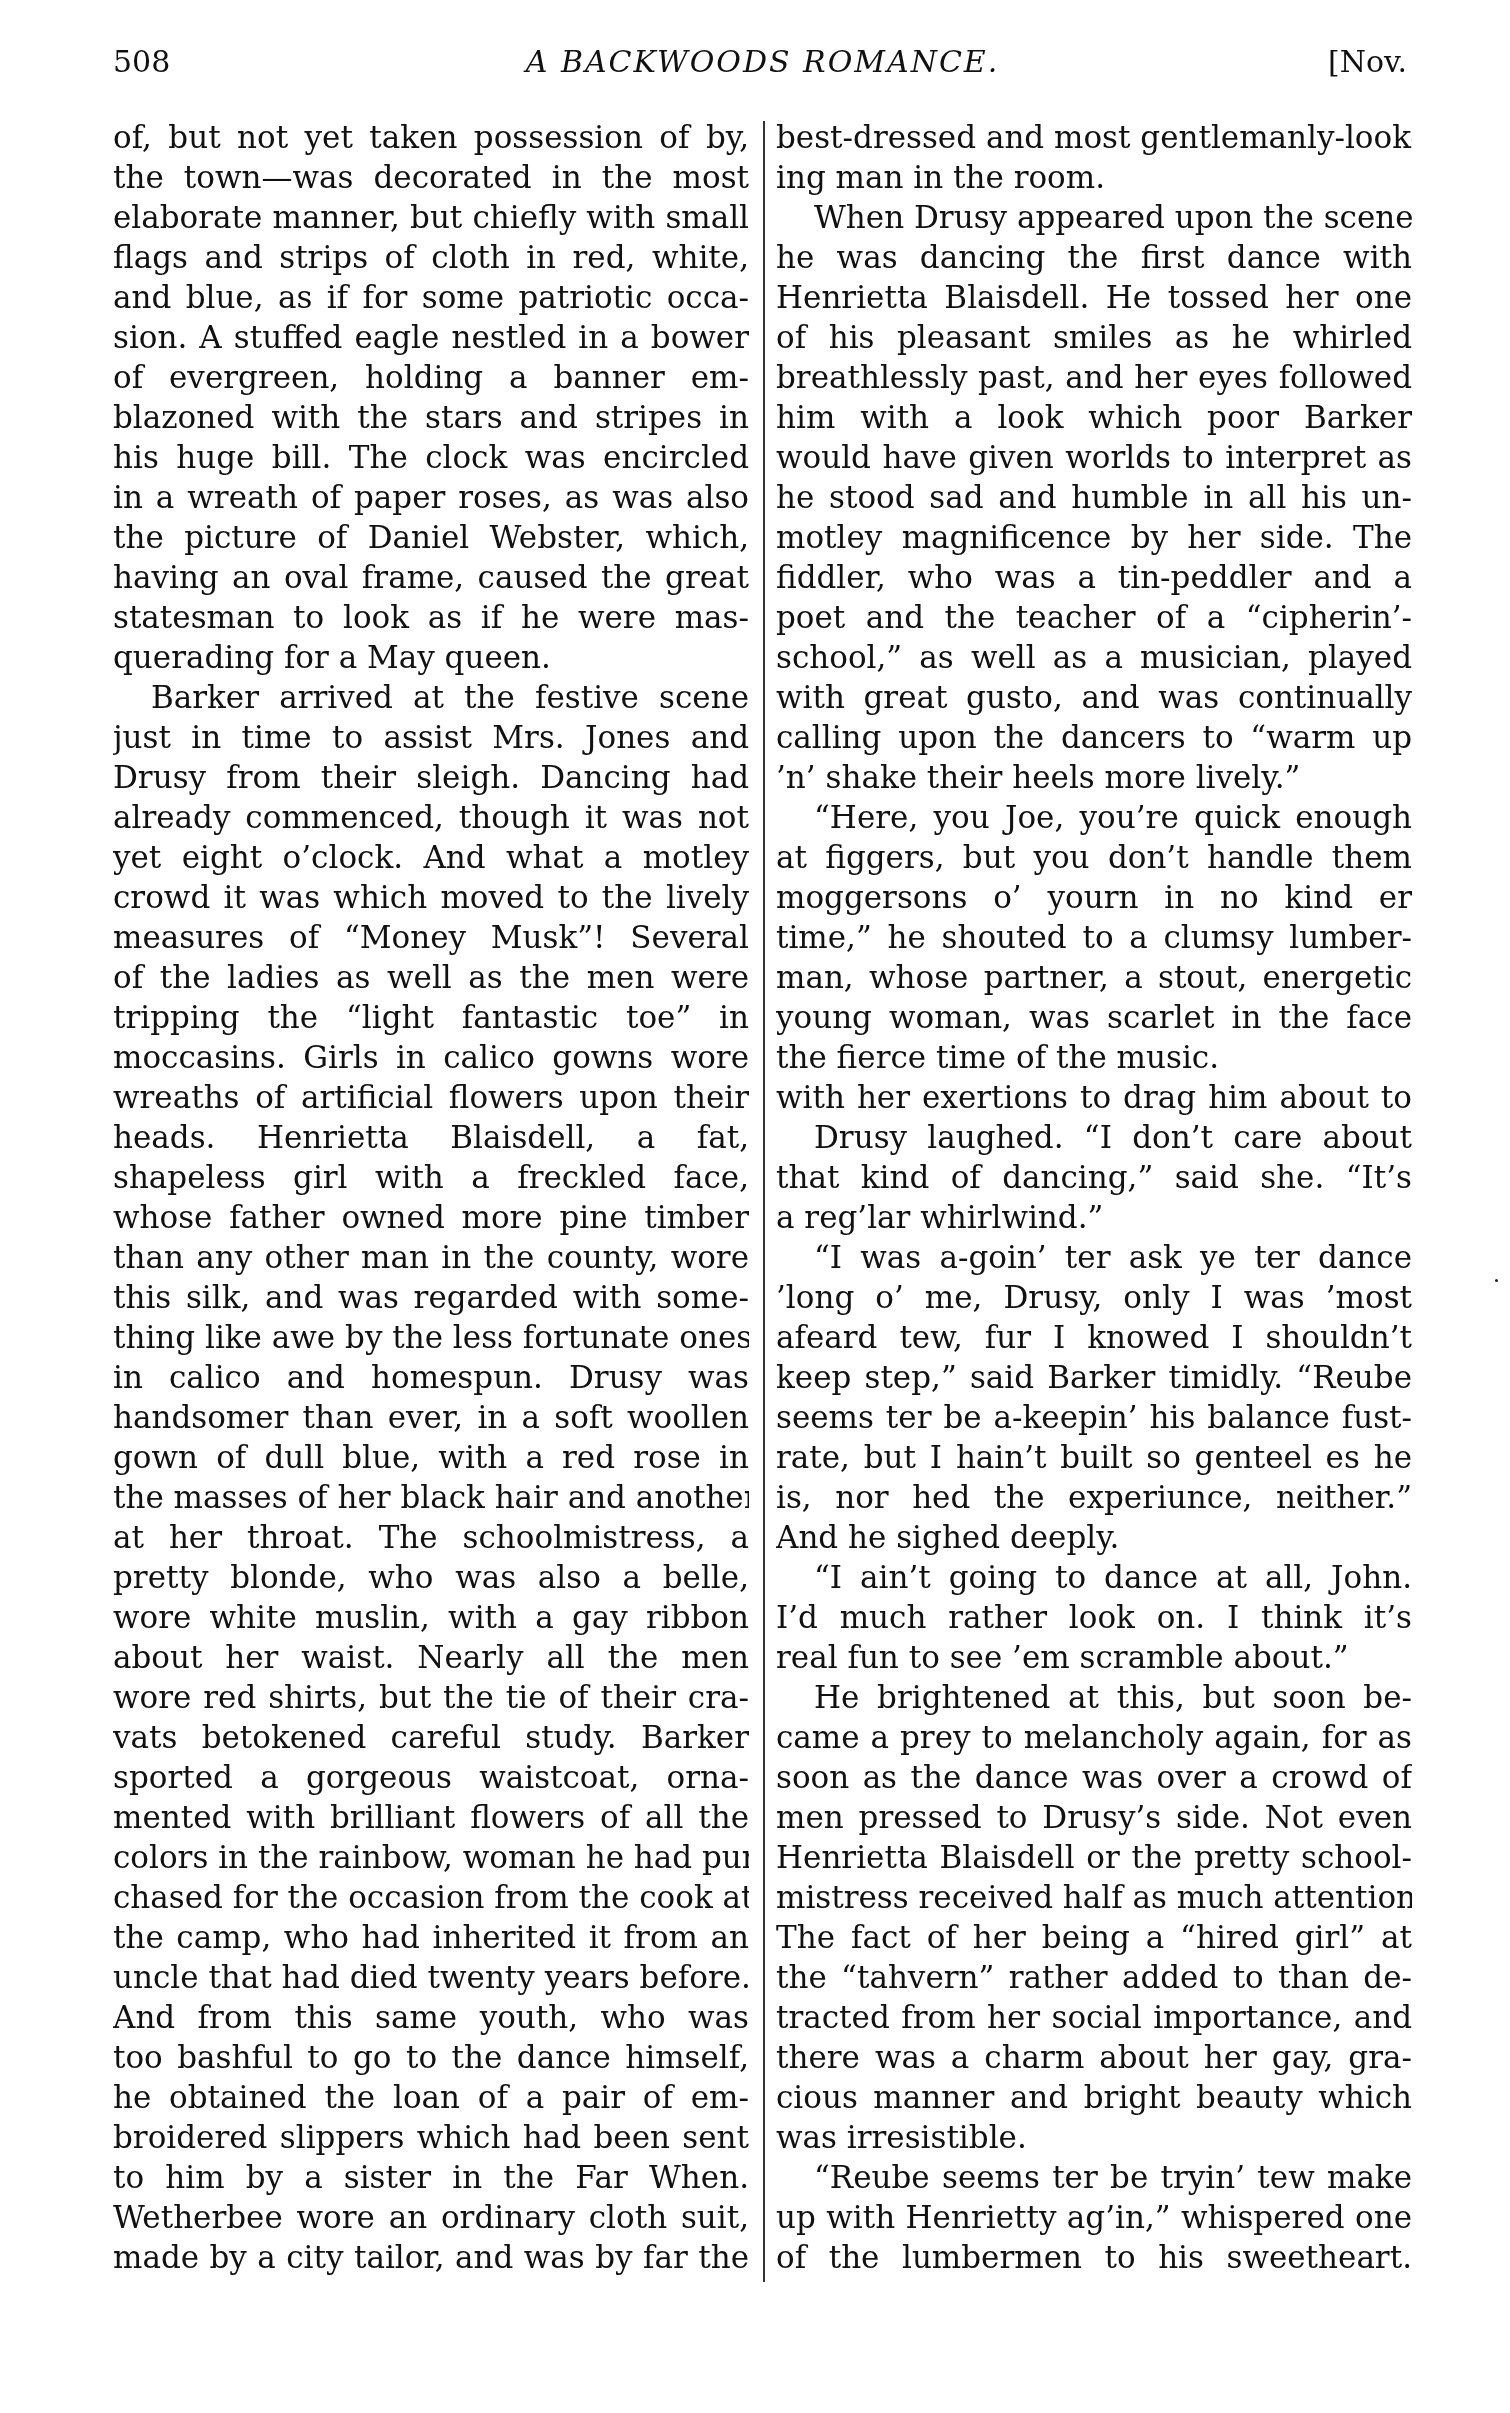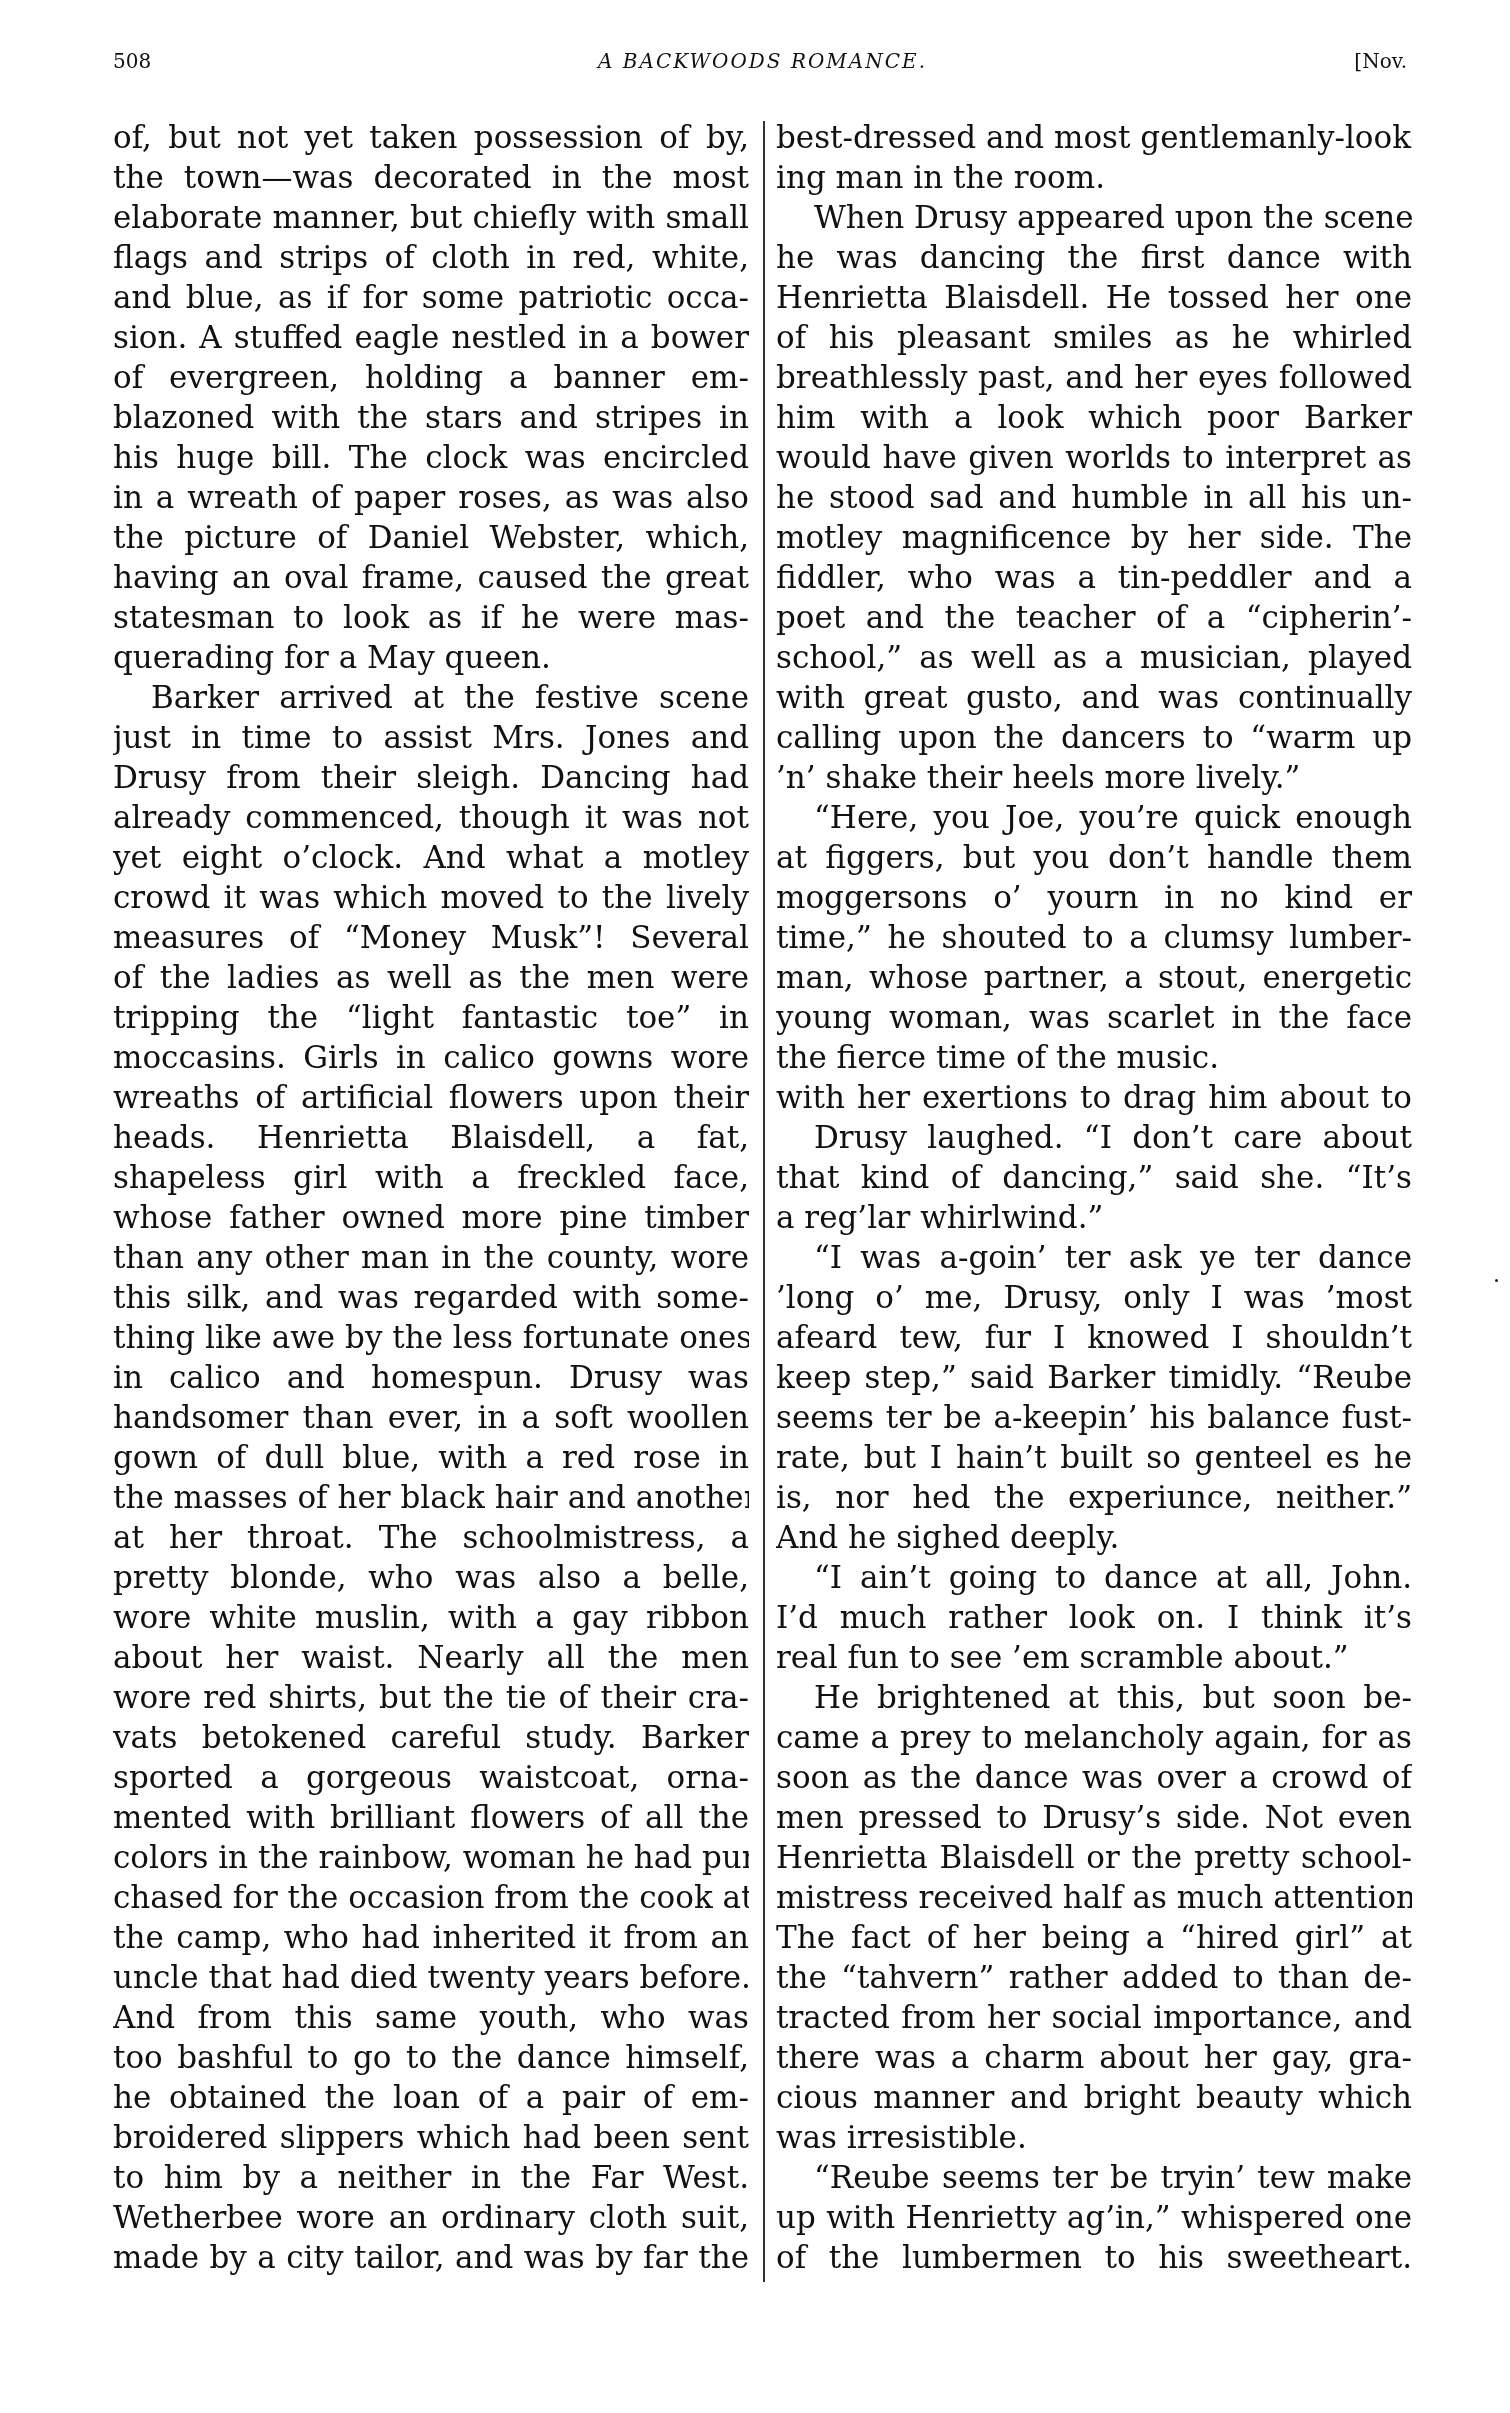--- a/index.html
+++ b/index.html
@@ -1,19 +1,19 @@
 <!DOCTYPE html>
 <html style="font-size:8px"><head>
 <meta charset="utf-8">
 <style>
   html, body { margin:0; padding:0; background:#ffffff; }
   body { width:1510px; height:2413px; position:relative; overflow:hidden;
          font-family:"DejaVu Serif","Liberation Serif",serif; color:#111; }
   .header { position:absolute; top:39px; left:113px; width:1299px; height:45px;
-            font-size:20px; line-height:45px; }
+            font-size:30px; line-height:45px; }
   .header .num { position:absolute; left:0; top:0; }
   .header .title { position:absolute; left:0; width:100%; text-align:center; top:0;
                    font-style:italic; letter-spacing:2px; }
   .header .month { position:absolute; right:5px; top:0; }
   .col { position:absolute; top:117px; width:636px; }
   .col.left { left:113px; }
   .col.right { left:776px; }
   .divider { position:absolute; left:763px; top:121px; width:1.5px; height:2161px; background:#333; }
   .line { height:40px; line-height:40px; font-size:31px; white-space:nowrap;
           text-align:justify; text-align-last:justify; overflow:hidden; }
@@ -75,21 +75,21 @@
     <div class="line">sported a gorgeous waistcoat, orna-</div>
     <div class="line">mented with brilliant flowers of all the</div>
     <div class="line">colors in the rainbow, woman he had pur-</div>
     <div class="line">chased for the occasion from the cook at</div>
     <div class="line">the camp, who had inherited it from an</div>
     <div class="line">uncle that had died twenty years before.</div>
     <div class="line">And from this same youth, who was</div>
     <div class="line">too bashful to go to the dance himself,</div>
     <div class="line">he obtained the loan of a pair of em-</div>
     <div class="line">broidered slippers which had been sent</div>
-    <div class="line">to him by a neither in the Far West.</div>
+    <div class="line">to him by a sister in the Far When.</div>
     <div class="line">Wetherbee wore an ordinary cloth suit,</div>
     <div class="line">made by a city tailor, and was by far the</div>
   </div>
 <div class="divider"></div>
 <div class="col right" id="col-right">
     <div class="line">best-dressed and most gentlemanly-look-</div>
     <div class="line last">ing man in the room.</div>
     <div class="line indent">When Drusy appeared upon the scene</div>
     <div class="line">he was dancing the first dance with</div>
     <div class="line">Henrietta Blaisdell.  He tossed her one</div>

